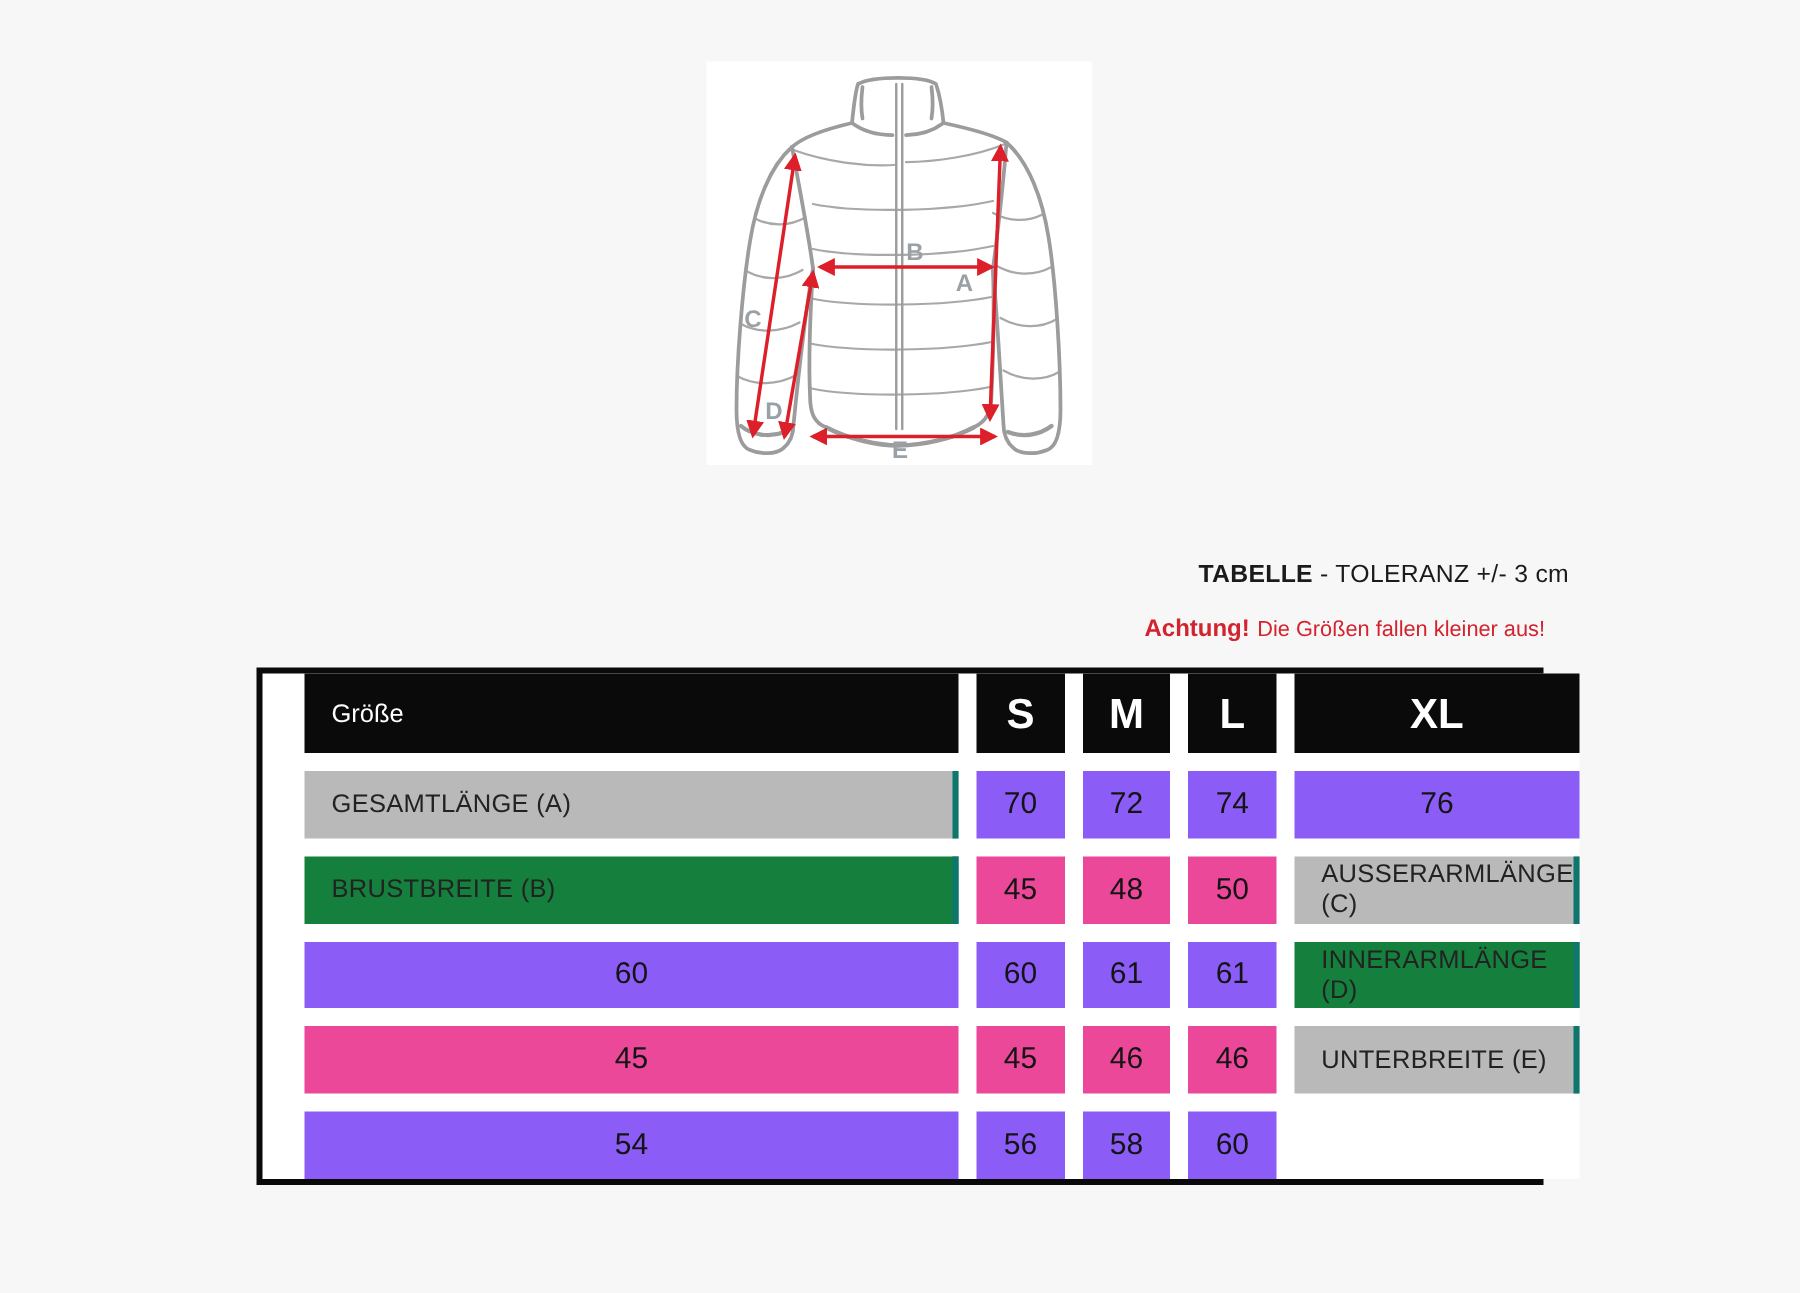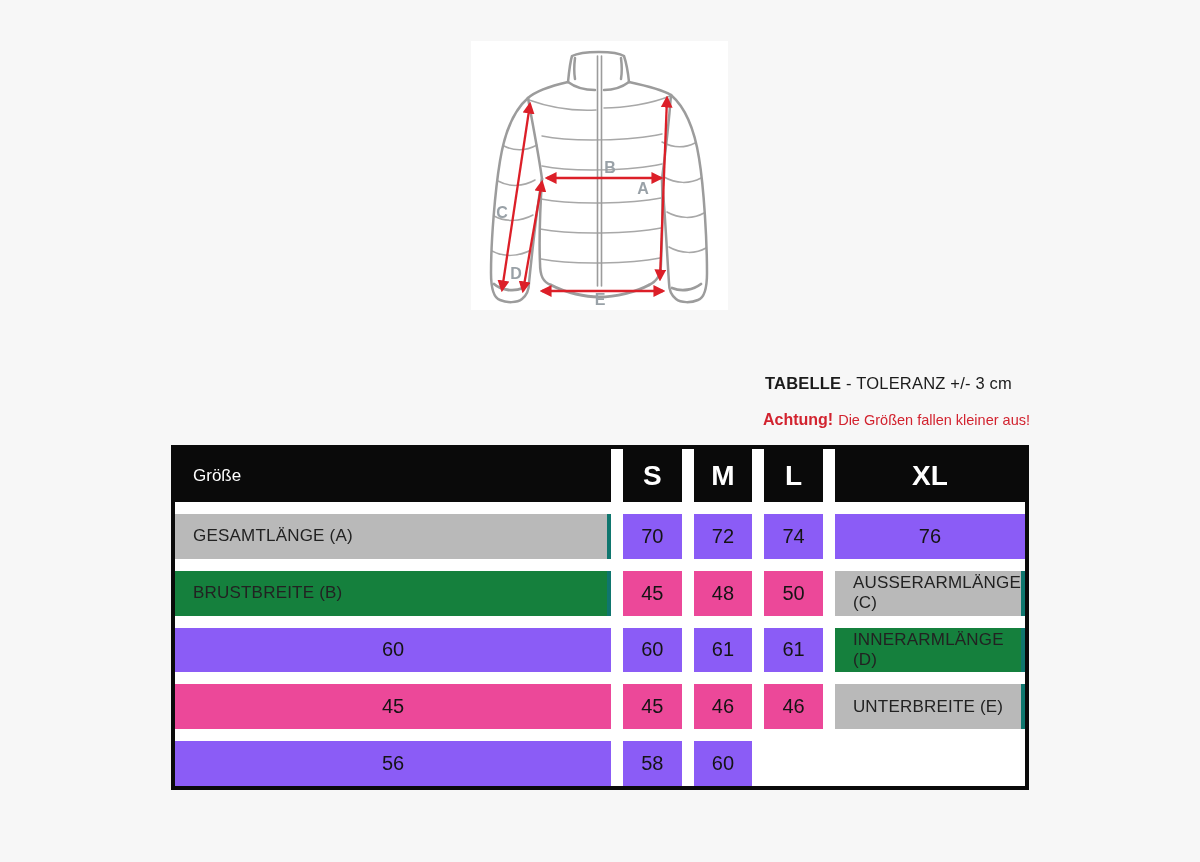--- a/index.html
+++ b/index.html
@@ -25,21 +25,21 @@
     width: 257px;
     height: 269px;
     background: #ffffff;
   }
   .diagram-box svg { display: block; width: 100%; height: 100%; }
 
   
   .note-line {
     position: absolute;
     top: 374px;
-    right: 188px;
+    right: 154px;
     font-size: 16.5px;
     color: #1b1b1b;
     letter-spacing: 0.2px;
     white-space: nowrap;
   }
   .note-line .note-title { font-weight: 700; }
   .warning-line {
     position: absolute;
     top: 411px;
     right: 170px;
@@ -65,20 +65,21 @@
     box-sizing: border-box;
   }
   .grid {
     display: grid;
     width: 100%;
     height: 100%;
     grid-template-columns: 436px repeat(4, 1fr);
     grid-template-rows: 53px repeat(5, 1fr);
     gap: 12px;
     background: #ffffff;
+    padding-left: 28px;
   }
   .cell { display: flex; align-items: center; box-sizing: border-box; }
   .h-label {
     background: #0a0a0a;
     color: #ffffff;
     font-size: 17px;
     padding-left: 18px;
   }
   .h-size {
     background: #0a0a0a;
@@ -212,19 +213,20 @@
         <div class="cell r-val odd">60</div>
         <div class="cell r-val odd">60</div>
         <div class="cell r-val odd">61</div>
         <div class="cell r-val odd">61</div>
         <div class="cell r-label even">INNERARMLÄNGE (D)</div>
         <div class="cell r-val even">45</div>
         <div class="cell r-val even">45</div>
         <div class="cell r-val even">46</div>
         <div class="cell r-val even">46</div>
         <div class="cell r-label odd">UNTERBREITE (E)</div>
+        <div class="cell r-val odd">54</div>
         <div class="cell r-val odd">56</div>
         <div class="cell r-val odd">58</div>
         <div class="cell r-val odd">60</div>
       </div>
   </div>
 
 </div>
 
 </body></html>

